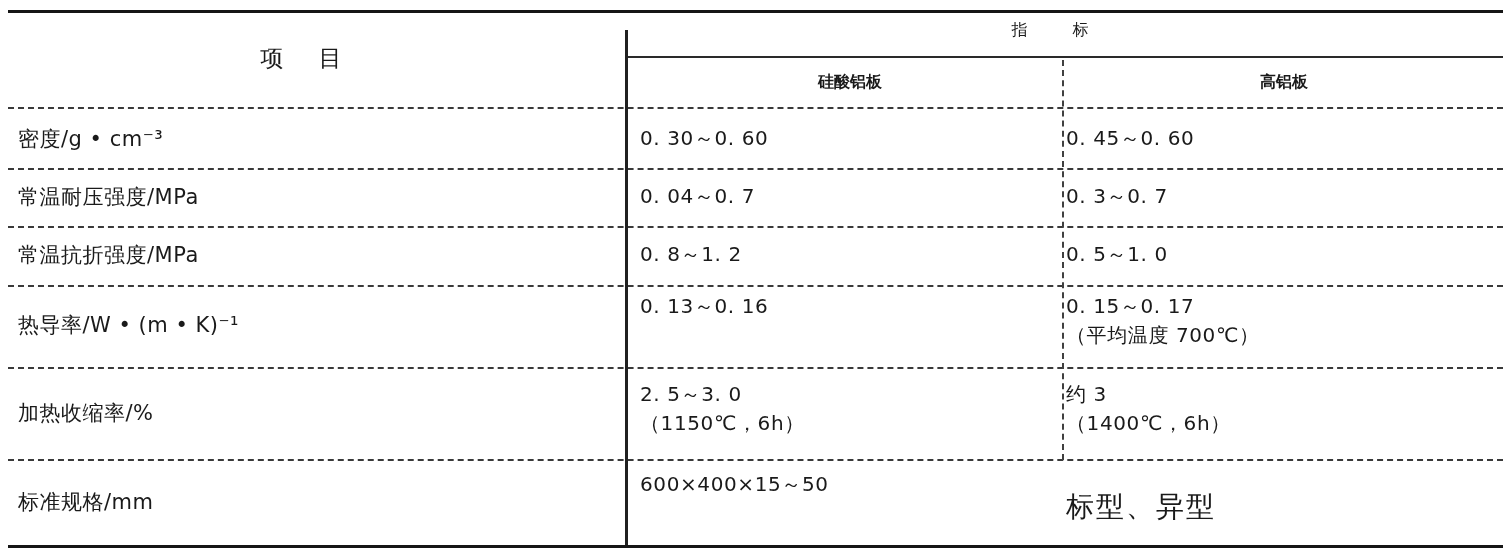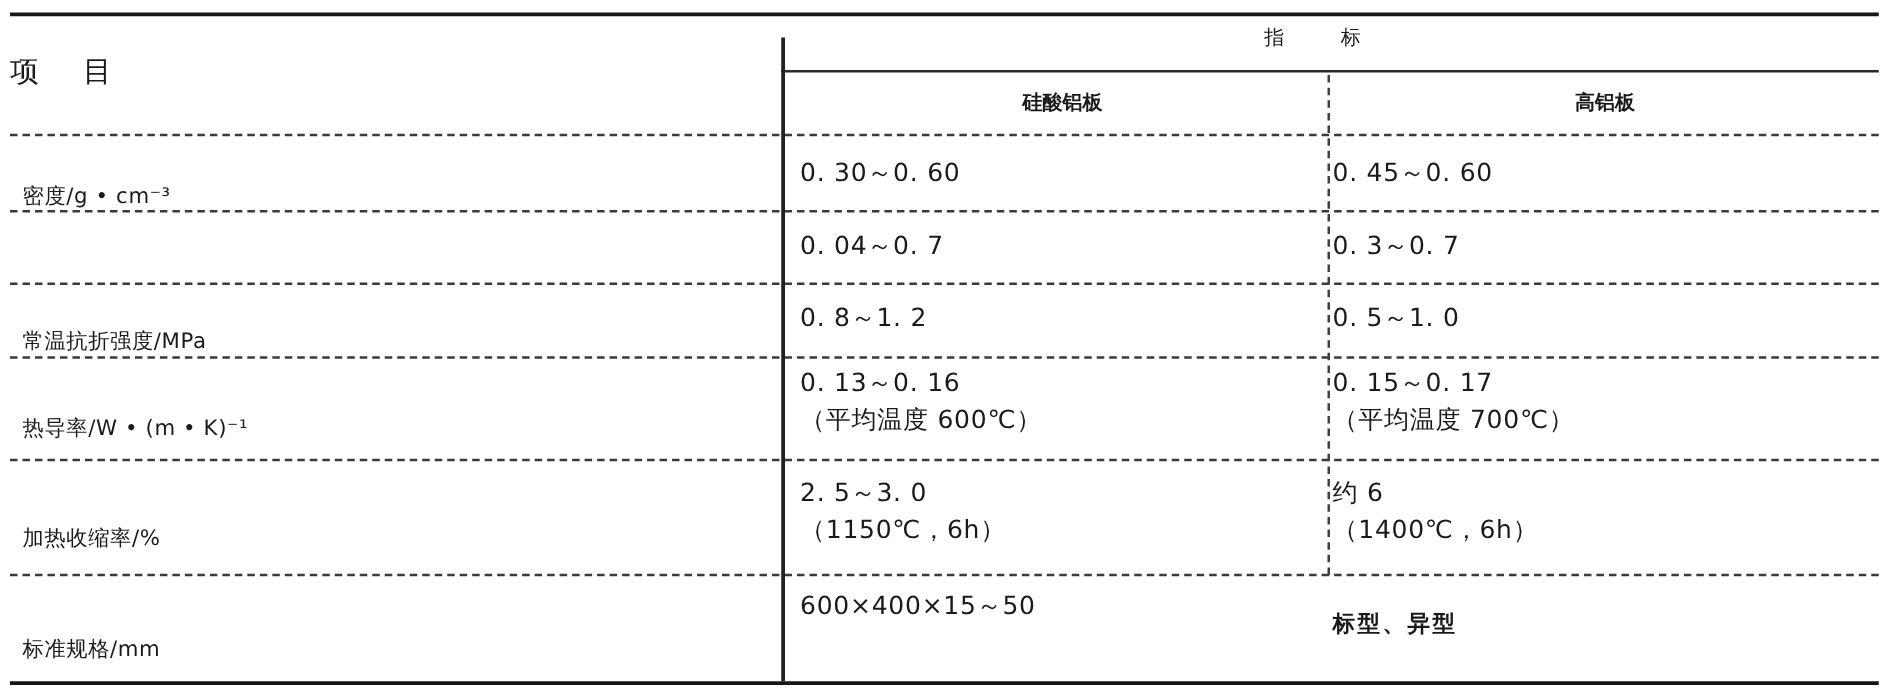--- a/index.html
+++ b/index.html
@@ -61,28 +61,28 @@
     border-left: 2px dashed #404040;
   }
 
   
   .cell {
     position: absolute;
     box-sizing: border-box;
     line-height: 1.45;
   }
   .col-item {
-    font-size: 17px;
+    font-size: 21px;
     letter-spacing: 0.5px;
     padding-left: 10px;
-    margin-top: 21px;
   }
   .head-item {
     font-size: 23px;
     letter-spacing: 14px;
+    text-align: center;
     width: 600px;
     left: 8px;
   }
   .head-index {
     font-size: 16px;
     letter-spacing: 20px;
     text-align: center;
     left: 620px;
     width: 880px;
   }
@@ -91,22 +91,22 @@
     font-weight: bold;
     text-align: center;
   }
   .val {
     font-size: 20px;
     text-align: left;
     letter-spacing: 0.6px;
   }
   .val .l2 { display: block; }
   .bold-val {
-    font-weight: bold;
-    font-size: 18px;
+    font-weight: normal;
+    font-size: 28px;
     letter-spacing: 2px;
   }
 </style>
 </head>
 <body>
 
 <div class="sheet">
 
   <div class="hr-top"></div>
   <div class="hr-bottom"></div>
@@ -126,44 +126,44 @@
   <div class="cell head-item" style="top:42px;">项 目</div>
   <div class="cell head-index" style="top:18px;">指 标</div>
 
   <div class="cell subhead" style="left:640px; width:420px; top:70px;">硅酸铝板</div>
   <div class="cell subhead" style="left:1066px; width:436px; top:70px;">高铝板</div>
 
   <div class="cell col-item" style="left:8px; width:610px; top:124px;">密度/g • cm⁻³</div>
   <div class="cell val" style="left:640px; width:420px; top:124px;">0. 30～0. 60</div>
   <div class="cell val" style="left:1066px; width:436px; top:124px;">0. 45～0. 60</div>
 
+  <div class="cell col-item" style="left:8px; width:610px; top:182px;">常温耐压强度/MPa</div>
   <div class="cell val" style="left:640px; width:420px; top:182px;">0. 04～0. 7</div>
   <div class="cell val" style="left:1066px; width:436px; top:182px;">0. 3～0. 7</div>
 
   <div class="cell col-item" style="left:8px; width:610px; top:240px;">常温抗折强度/MPa</div>
   <div class="cell val" style="left:640px; width:420px; top:240px;">0. 8～1. 2</div>
   <div class="cell val" style="left:1066px; width:436px; top:240px;">0. 5～1. 0</div>
 
   <div class="cell col-item" style="left:8px; width:610px; top:310px;">热导率/W • (m • K)⁻¹</div>
   <div class="cell val" style="left:640px; width:420px; top:292px;">
     <span>0. 13～0. 16</span>
-    <span class="l2">（平均温度 600℃）</span>
   </div>
   <div class="cell val" style="left:1066px; width:436px; top:292px;">
     <span>0. 15～0. 17</span>
     <span class="l2">（平均温度 700℃）</span>
   </div>
 
   <div class="cell col-item" style="left:8px; width:610px; top:398px;">加热收缩率/%</div>
   <div class="cell val" style="left:640px; width:420px; top:380px;">
     <span>2. 5～3. 0</span>
     <span class="l2">（1150℃，6h）</span>
   </div>
   <div class="cell val" style="left:1066px; width:436px; top:380px;">
-    <span>约 6</span>
+    <span>约 3</span>
     <span class="l2">（1400℃，6h）</span>
   </div>
 
   <div class="cell col-item" style="left:8px; width:610px; top:487px;">标准规格/mm</div>
   <div class="cell val" style="left:640px; width:420px; top:470px;">
     <span>600×400×15～50</span>
   </div>
   <div class="cell val bold-val" style="left:1066px; width:436px; top:487px;">标型、异型</div>
 
 </div>

